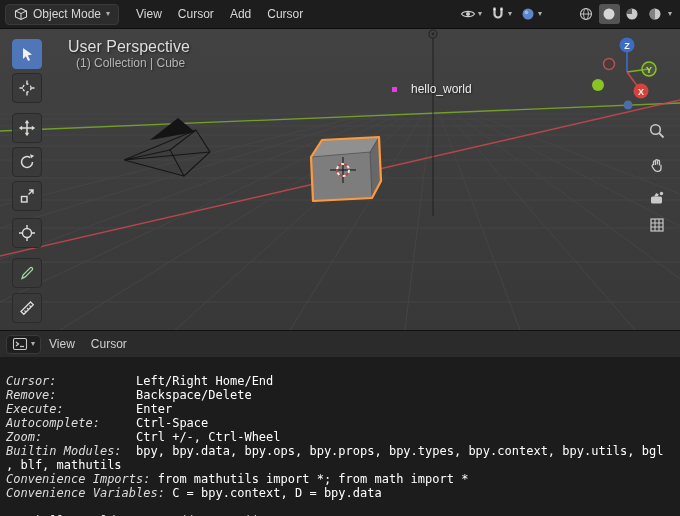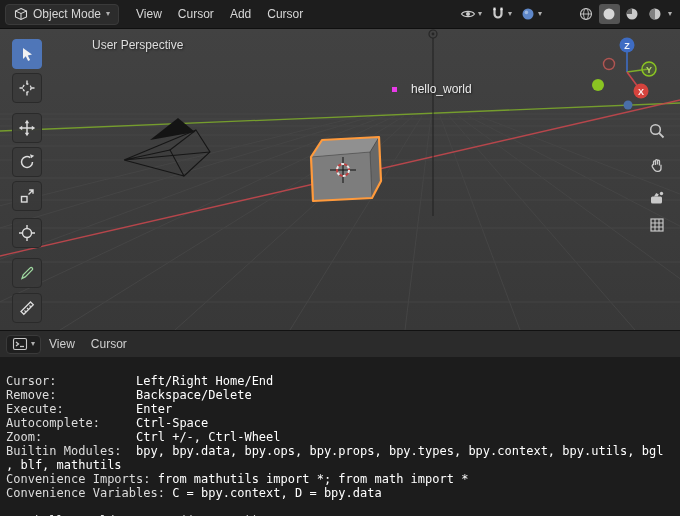--- a/index.html
+++ b/index.html
@@ -19,21 +19,21 @@
   .ibtn{display:flex;align-items:center;gap:2px;background:none;border:none;padding:0;color:#c9c9c9;}
   .shade-group{display:flex;align-items:center;gap:2px;margin-left:26px;}
   .shade-btn{width:21px;height:20px;display:flex;align-items:center;justify-content:center;
              background:none;border:none;border-radius:3px;padding:0;}
   .shade-btn.active{background:#545454;}
 
   
   .viewport{position:absolute;top:28px;left:0;width:680px;height:302px;
             background:linear-gradient(#424242,#383838);}
   .scene{position:absolute;left:0;top:0;}
-  .ov1{position:absolute;left:92px;top:10px;font-size:12px;color:#dedede;
+  .ov1{position:absolute;left:68px;top:10px;font-size:16px;color:#dedede;
        text-shadow:1px 1px 2px rgba(0,0,0,.55);}
   .ov2{position:absolute;left:76px;top:28px;font-size:12px;color:#b5b5b5;
        text-shadow:1px 1px 2px rgba(0,0,0,.55);}
   .tool-btn{position:absolute;left:12px;width:30px;height:30px;background:rgba(58,58,58,.92);
             border:1px solid #2a2a2a;border-radius:4px;display:flex;align-items:center;
             justify-content:center;padding:0;}
   .tool-btn.active{background:#4f76b8;border-color:#4f76b8;}
   .obj-label{position:absolute;left:392px;top:54px;display:flex;align-items:center;gap:14px;
              font-size:12px;color:#ececec;text-shadow:1px 1px 2px rgba(0,0,0,.5);}
   .obj-dot{width:5px;height:5px;background:#e83ae8;}
@@ -48,21 +48,21 @@
               color:#cfcfcf;z-index:5;}
   .editor-btn{display:flex;align-items:center;gap:3px;background:#1f1f1f;border:1px solid #3a3a3a;
               border-radius:4px;height:19px;padding:0 5px;margin-left:6px;color:#c9c9c9;}
   .cmenu{padding:3px 8px;border-radius:3px;}
 
   
   .console{position:absolute;top:356px;left:0;right:0;bottom:0;background:#1c1c1c;overflow:hidden;
            font-family:"DejaVu Sans Mono",monospace;font-size:12px;line-height:14px;white-space:pre;}
   .cinner{margin-top:-10px;padding-left:6px;}
   .cline{height:14px;}
-  .cw{color:#dcdcdc;}
+  .cw{color:#dcdcdc;font-style:italic;}
   .cb{color:#ffffff;}
 
   svg{display:block;}
 </style>
 </head>
 <body>
 
 <div class="app">
 
   <div class="topbar">
@@ -188,20 +188,21 @@
 
       <g>
         <line x1="343" y1="129" x2="343" y2="155" stroke="#101010" stroke-width="1"></line>
         <line x1="330" y1="142" x2="356" y2="142" stroke="#101010" stroke-width="1"></line>
         <circle cx="343" cy="142" r="6" fill="none" stroke="#e8e8e8" stroke-width="2" stroke-dasharray="3.2 3.2"></circle>
         <circle cx="343" cy="142" r="6" fill="none" stroke="#c23f3f" stroke-width="2" stroke-dasharray="3.2 3.2" stroke-dashoffset="3.2"></circle>
       </g>
     </svg>
 
     <div class="ov1">User Perspective</div>
+    <div class="ov2">(1) Collection | Cube</div>
 
     <div class="obj-label">
       <span class="obj-dot"></span>
       <span>hello_world</span>
     </div>
 
     <button class="tool-btn active" style="top:11px">
       <svg width="18" height="18" viewBox="0 0 18 18">
         <path d="M5 3l9 6.5-4.2.9 2.3 4.6-2 1-2.3-4.7L5 14z" fill="#f2f2f2"></path>
       </svg>

